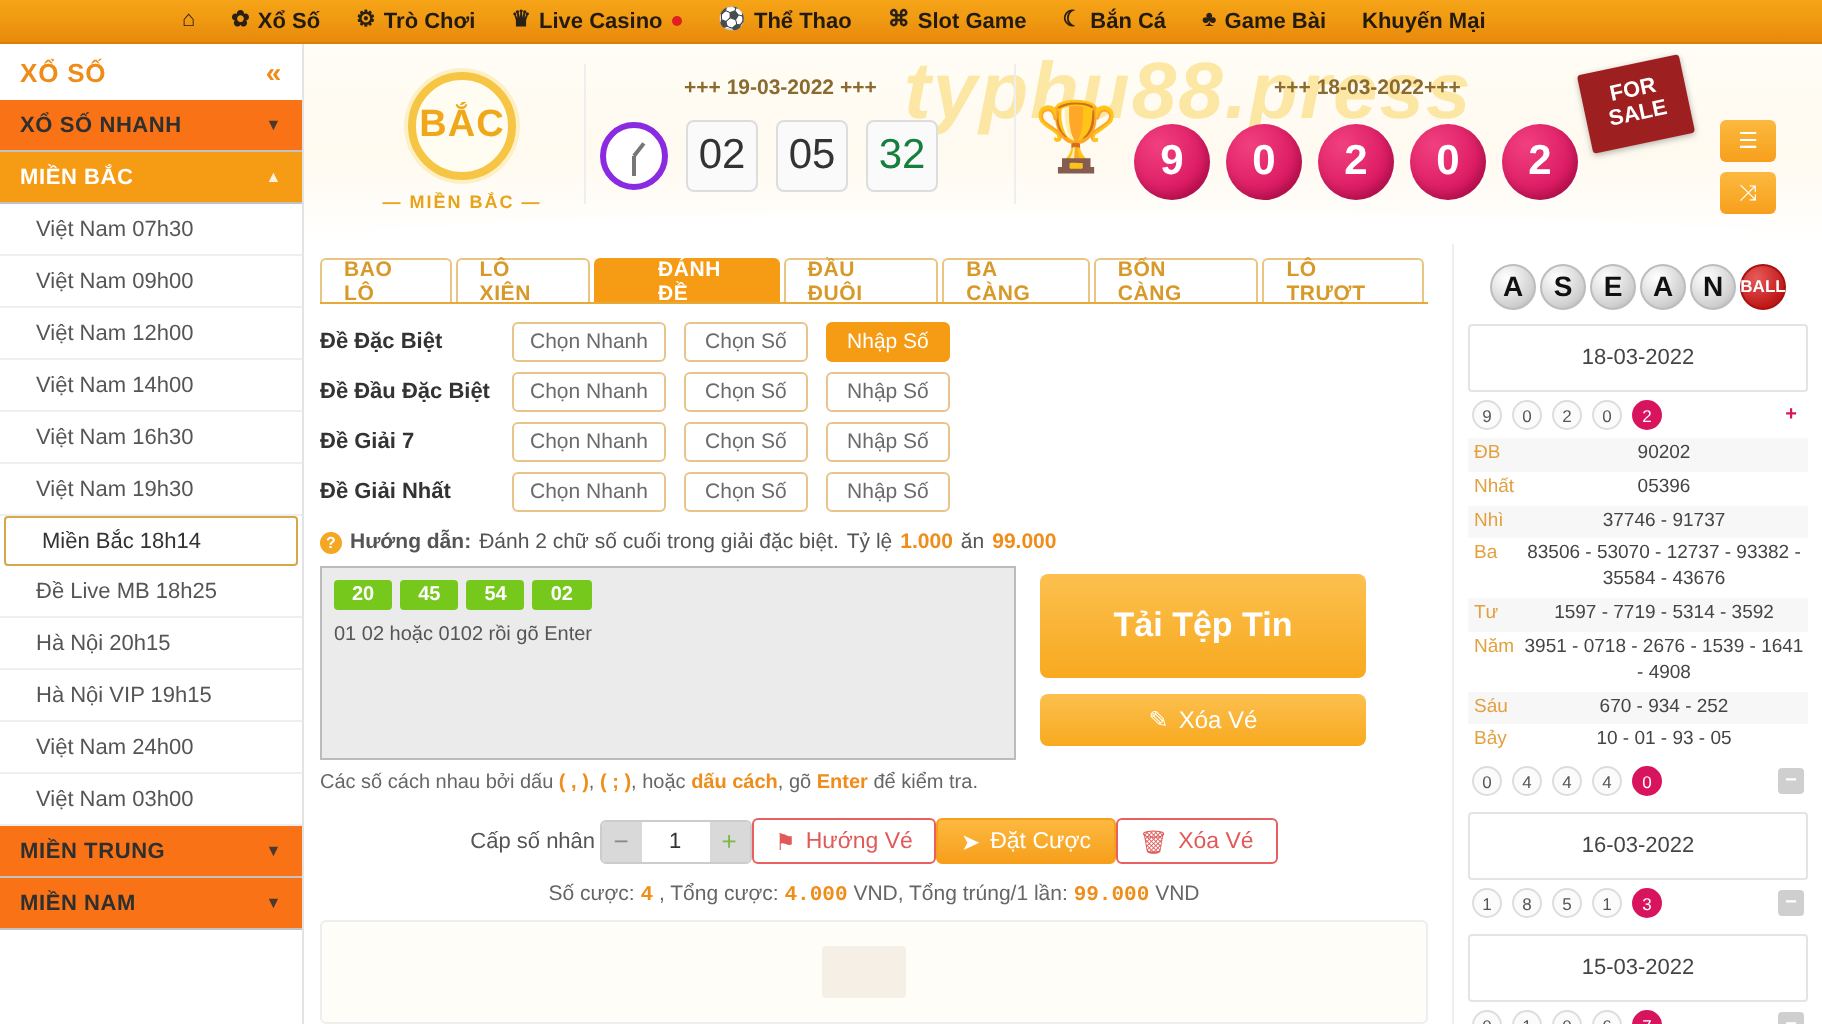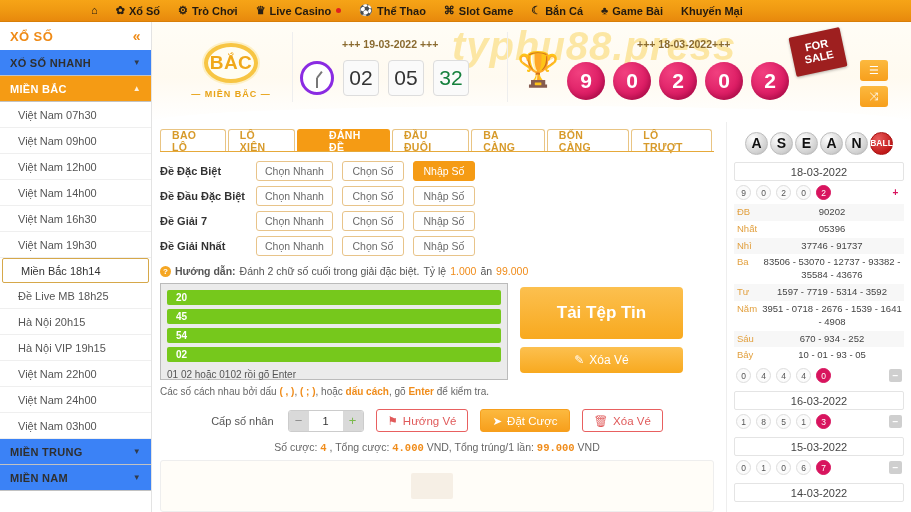--- a/index.html
+++ b/index.html
@@ -42,21 +42,21 @@
   }
   .sb-title {
     height: 28px; display: flex; align-items: center; justify-content: space-between;
     padding: 0 10px; color: #ef8b17; font-weight: bold; font-size: 13px;
     letter-spacing: .4px;
   }
   .sb-collapse { color: #ef8b17; font-size: 14px; cursor: pointer; }
   .sb-group {
     height: 26px; display: flex; align-items: center; justify-content: space-between;
     padding: 0 10px; font-weight: bold; font-size: 11px; letter-spacing: .3px;
-    background: #3b82f6; color: #2f2f2f; border-bottom: 1px solid #c2c2c2;
+    background: #f97316; color: #2f2f2f; border-bottom: 1px solid #c2c2c2;
     cursor: pointer;
   }
   .sb-group.active { background: #f59b14; color: #fff; }
   .sb-caret { font-size: 8px; opacity: .85; }
   .sb-item {
     height: 26px; display: flex; align-items: center; padding-left: 18px;
     font-size: 11px; color: #555; border-bottom: 1px solid #efefef;
     cursor: pointer; background: #fff;
   }
   .sb-item.sel {
@@ -74,21 +74,21 @@
     position: absolute; left: 300px; top: 2px;
     font-size: 40px; font-weight: bold; font-style: italic;
     color: #fbe08a; opacity: .75; letter-spacing: 1px;
     white-space: nowrap; pointer-events: none;
   }
   .logo-box {
     position: absolute; left: 14px; top: 4px; width: 130px; height: 90px;
     display: flex; flex-direction: column; align-items: center; justify-content: center;
   }
   .logo-circle {
-    width: 54px; height: 40px; border-radius: 50%;
+    width: 54px; height: 54px; border-radius: 50%;
     border: 4px solid #f7c544; background: #fffdf2;
     display: flex; align-items: center; justify-content: center;
     color: #f0a81a; font-weight: bold; font-size: 19px; letter-spacing: .5px;
     box-shadow: 0 0 0 2px #fdf0c6;
   }
   .logo-sub {
     margin-top: 6px; color: #e8a318; font-weight: bold; font-size: 9px;
     letter-spacing: 1px;
   }
   .vdiv { position: absolute; top: 10px; width: 1px; height: 70px; background: #eee; }
@@ -176,28 +176,28 @@
 
   .hint {
     margin-top: 7px; font-size: 10.5px; color: #555;
     display: flex; align-items: center; gap: 4px;
   }
   .hint .q {
     width: 11px; height: 11px; border-radius: 50%; background: #f5a623;
     color: #fff; font-size: 8px; display: inline-flex; align-items: center; justify-content: center;
     font-weight: bold;
   }
-  .or { color: #f08c1a; font-weight: normal; }
+  .or { color: #f08c1a; font-weight: bold; }
 
   .editor-row { display: flex; gap: 12px; margin-top: 6px; }
   .editor {
     width: 348px; height: 97px; border: 1px solid #bbb; background: #ebebeb;
     padding: 6px; position: relative; cursor: text;
   }
-  .numtags { display: flex; gap: 4px; flex-direction: column; }
+  .numtags { display: flex; gap: 4px; }
   .numtag {
     background: #76c81c; color: #fff; font-size: 10px; font-weight: bold;
     padding: 2px 9px; border-radius: 2px;
   }
   .ed-place { margin-top: 7px; font-size: 10px; color: #555; }
   .side-btns { display: flex; flex-direction: column; gap: 8px; padding-top: 4px; }
   .big-btn {
     width: 163px; height: 52px; border-radius: 4px; border: none;
     background: linear-gradient(180deg,#fcc04f,#f8a91f);
     color: #fff; font-size: 17px; font-weight: bold; cursor: pointer;
@@ -206,21 +206,21 @@
   .sm-btn {
     width: 163px; height: 26px; border-radius: 4px; border: none;
     background: linear-gradient(180deg,#fcc04f,#f8a91f);
     color: #fff; font-size: 12px; cursor: pointer;
     display: flex; align-items: center; justify-content: center; gap: 5px;
   }
   .foot-hint { margin-top: 6px; font-size: 10px; color: #666; }
   .foot-hint b { color: #f08c1a; }
 
   .ctrls {
-    margin-top: 12px; display: flex; align-items: center; justify-content: center; gap: 12px;
+    margin-top: 12px; display: flex; align-items: center; justify-content: center; gap: 0;
   }
   .ctrl-label { font-size: 11px; color: #555; margin-right: 2px; }
   .stepper { display: flex; align-items: center; border: 1px solid #ccc; border-radius: 3px; overflow: hidden; height: 22px; }
   .stp {
     width: 20px; height: 20px; background: #d9d9d9; color: #8a8a8a;
     display: flex; align-items: center; justify-content: center; font-size: 13px; cursor: pointer;
   }
   .stp.plus { color: #7ab94a; }
   .stp-val { width: 34px; text-align: center; font-size: 11px; background: #fff; color: #333; }
   .obtn {
@@ -253,21 +253,21 @@
     background: radial-gradient(circle at 34% 28%, #ffffff, #cfcfcf 70%, #a9a9a9);
     color: #111; font-weight: bold; font-size: 14px;
     display: flex; align-items: center; justify-content: center;
     border: 1px solid #bdbdbd;
   }
   .a-ball.red {
     background: radial-gradient(circle at 34% 28%, #e85a5a, #c01818 72%);
     color: #fff; font-size: 8.5px; border-color: #a81212;
   }
   .datebar {
-    height: 19px; border: 1px solid #e4e4e4; border-radius: 2px; background: #fff;
+    height: 34px; border: 1px solid #e4e4e4; border-radius: 2px; background: #fff;
     display: flex; align-items: center; justify-content: center;
     font-size: 11px; color: #444; margin-top: 4px;
   }
   .resrow {
     height: 23px; display: flex; align-items: center; gap: 5px; padding: 0 2px;
   }
   .rb {
     width: 15px; height: 15px; border-radius: 50%; border: 1px solid #ddd;
     background: #fbfbfb; color: #555; font-size: 8.5px;
     display: flex; align-items: center; justify-content: center;
@@ -345,21 +345,20 @@
       <div class="sb-item">Việt Nam 07h30</div>
       <div class="sb-item">Việt Nam 09h00</div>
       <div class="sb-item">Việt Nam 12h00</div>
       <div class="sb-item">Việt Nam 14h00</div>
       <div class="sb-item">Việt Nam 16h30</div>
       <div class="sb-item">Việt Nam 19h30</div>
       <div class="sb-item sel">Miền Bắc 18h14</div>
       <div class="sb-item">Đề Live MB 18h25</div>
       <div class="sb-item">Hà Nội 20h15</div>
       <div class="sb-item">Hà Nội VIP 19h15</div>
-      <div class="sb-item">Việt Nam 22h00</div>
       <div class="sb-item">Việt Nam 24h00</div>
       <div class="sb-item">Việt Nam 03h00</div>
     </div>
     <div class="sb-group">
       <span>MIỀN TRUNG</span>
       <span class="sb-caret">▼</span>
     </div>
     <div class="sb-group">
       <span>MIỀN NAM</span>
       <span class="sb-caret">▼</span>

